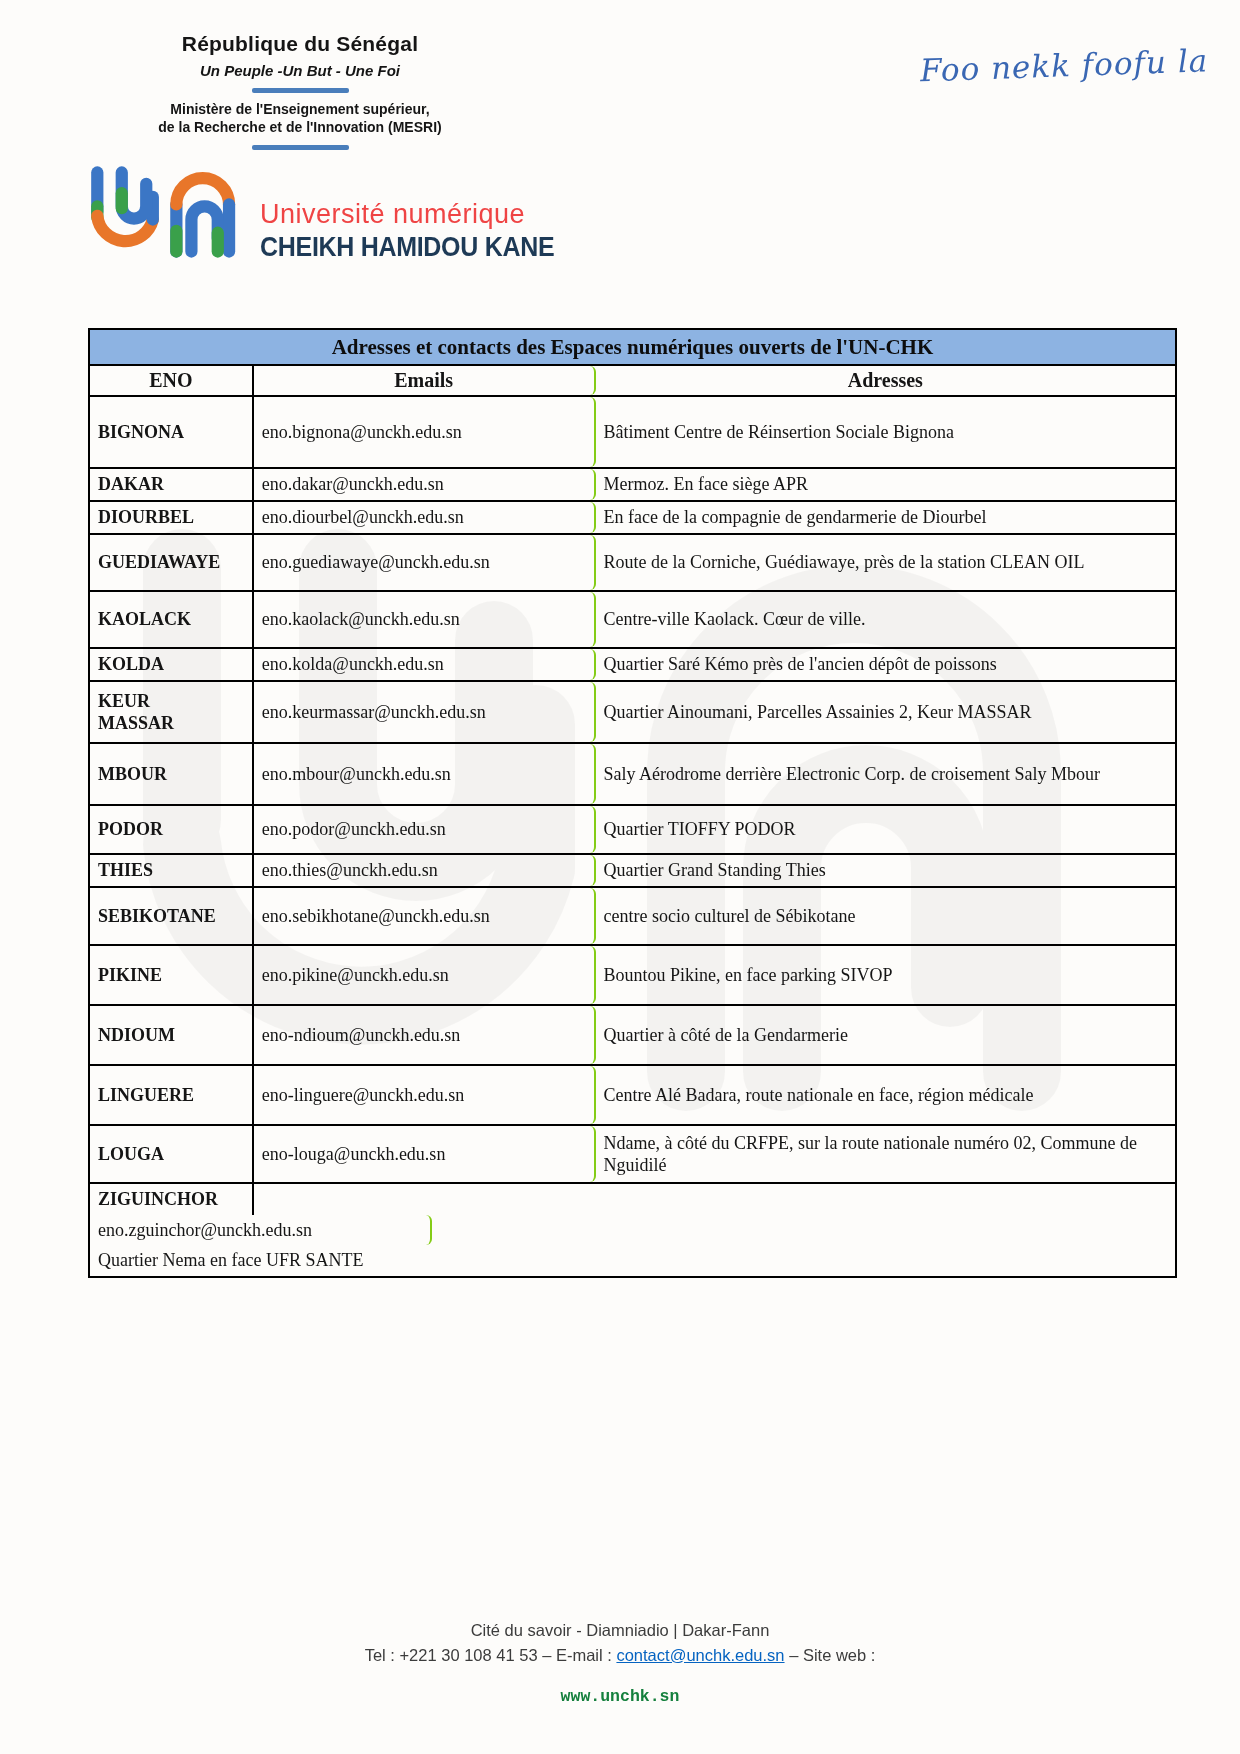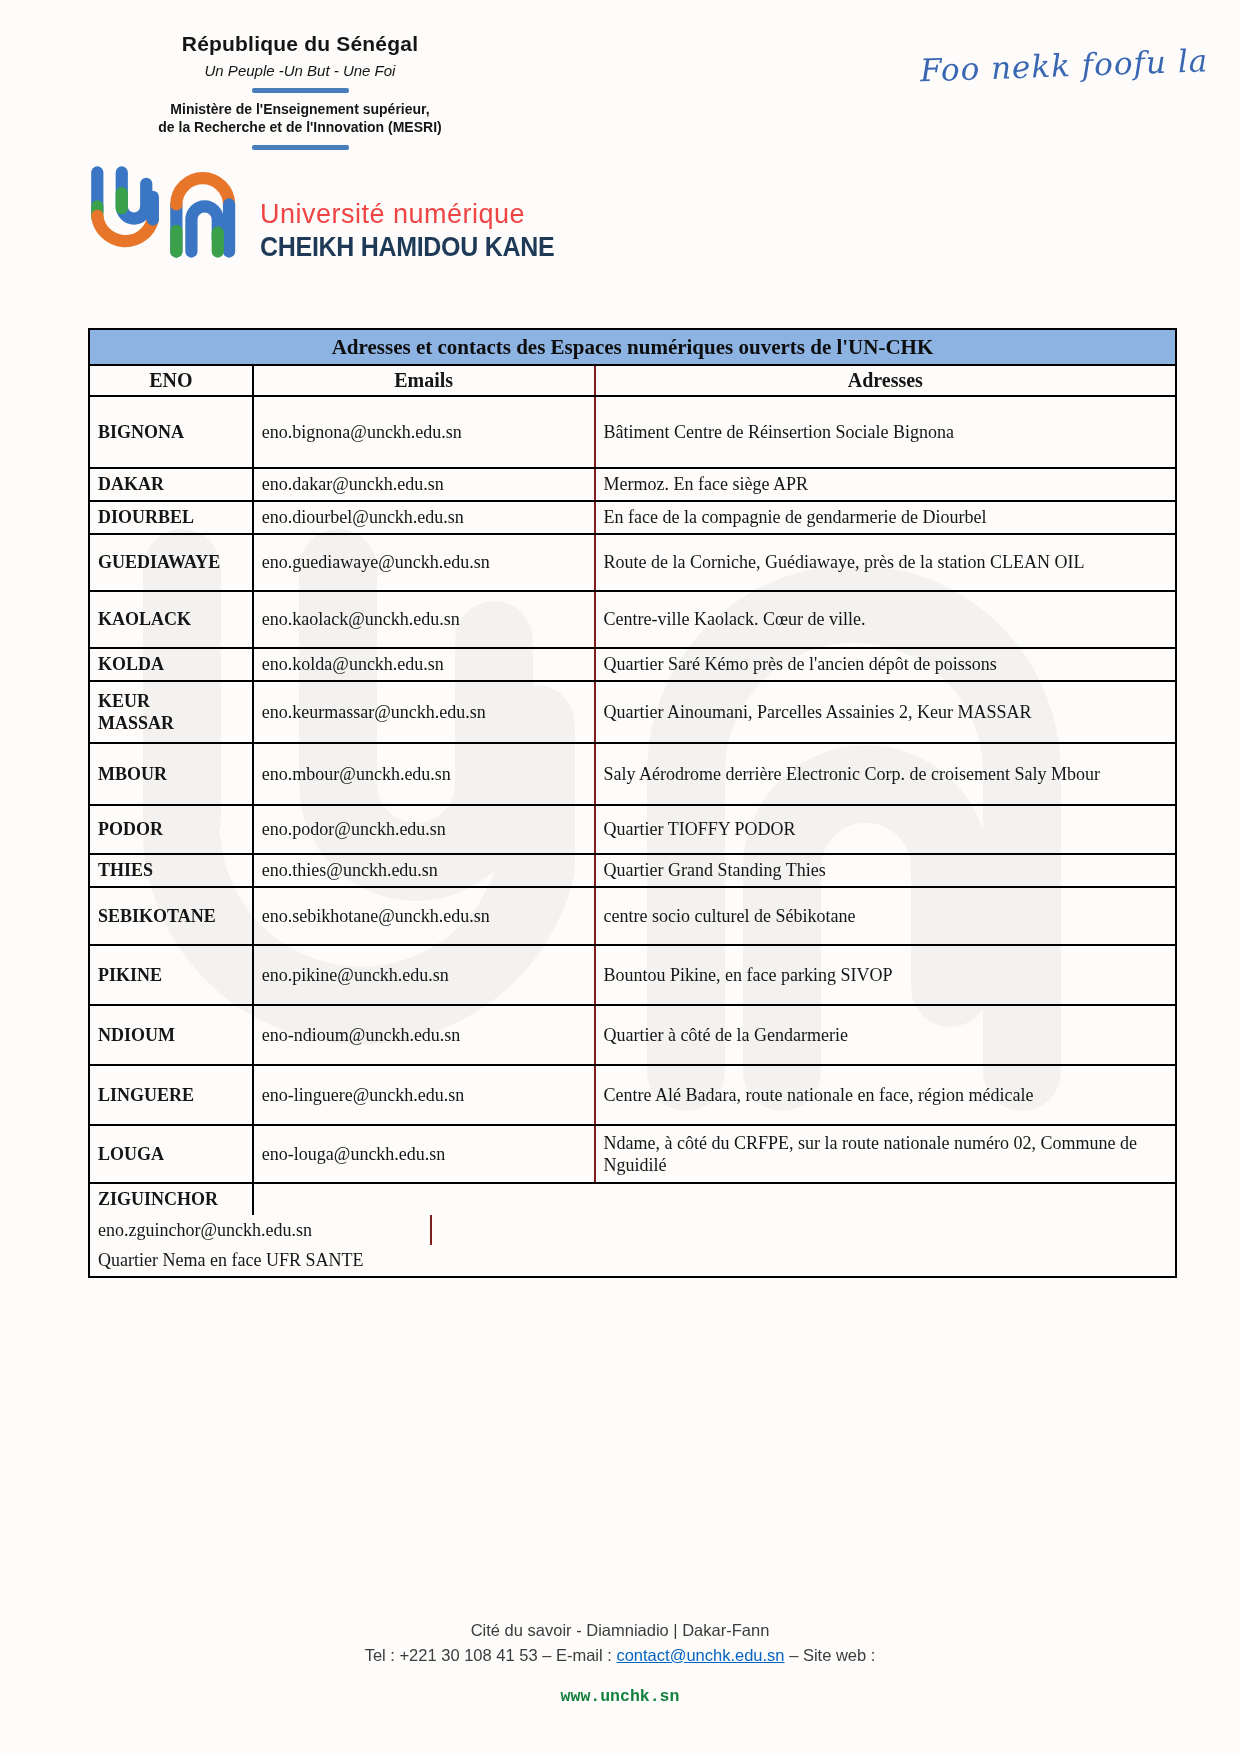--- a/index.html
+++ b/index.html
@@ -14,21 +14,21 @@
     color:#151515;
   }
 
   
   .gov-block{
     position:absolute;top:32px;left:40px;width:520px;
     text-align:center;
     font-family:"Liberation Sans", sans-serif;
   }
   .republic{font-size:21px;font-weight:bold;letter-spacing:.2px;}
-  .motto{font-size:15px;font-style:italic;font-weight:400;margin-top:6px;}
+  .motto{font-size:15px;font-style:italic;font-weight:700;margin-top:6px;}
   .blue-rule{width:97px;height:5px;background:#4a7ebb;border-radius:2px;margin:9px auto 8px auto;}
   .ministry{font-size:14px;font-weight:bold;line-height:1.25;}
 
   
   .slogan{
     position:absolute;top:48px;left:920px;width:250px;
     font-family:"DejaVu Serif", serif;
     font-style:italic;
     font-size:31px;
     color:#3a67b3;
@@ -77,21 +77,21 @@
   .col-head{display:flex;border-bottom:2px solid #000;}
   .col-head .hcell{
     font-size:20px;font-weight:bold;text-align:center;
     padding:3px 0 3px 0;
     box-sizing:border-box;
   }
   .c1{width:15.1%;}
   .c2{width:31.5%;}
   .c3{width:53.4%;}
   .hcell.c1,.tcell.c1{border-right:2px solid #000;}
-  .hcell.c2,.tcell.c2{border-right:2px solid #7f1d1d;}
+  .hcell.c2,.tcell.c2{border-right:2px solid #84cc16;border-radius:6px;}
   .trow{display:flex;border-bottom:2px solid #000;}
   .trow:last-child{border-bottom:none;}
   .tcell{
     box-sizing:border-box;
     display:flex;align-items:center;
     font-size:18px;line-height:1.25;
     padding:4px 22px 4px 8px;
   }
   .tcell.c1{font-weight:bold;font-size:18px;}
   
@@ -102,21 +102,21 @@
   .tbody .trow:nth-child(5){min-height:55px;}
   .tbody .trow:nth-child(6){min-height:31px;}
   .tbody .trow:nth-child(7){min-height:60px;}
   .tbody .trow:nth-child(8){min-height:60px;}
   .tbody .trow:nth-child(9){min-height:47px;}
   .tbody .trow:nth-child(10){min-height:31px;}
   .tbody .trow:nth-child(11){min-height:56px;}
   .tbody .trow:nth-child(12){min-height:58px;text-align:right;}
   .tbody .trow:nth-child(13){min-height:58px;}
   .tbody .trow:nth-child(14){min-height:58px;}
-  .tbody .trow:nth-child(15){min-height:56px;}
+  .tbody .trow:nth-child(15){min-height:56px;justify-content:center;}
   .tbody .trow:nth-child(16){min-height:54px;flex-direction:column;}
 
   
   .footer{
     position:absolute;left:0;right:0;top:1618px;
     text-align:center;
     font-family:"Liberation Sans", sans-serif;
     font-size:16.5px;color:#3c3c3c;line-height:1.5;
   }
   .email-link{color:#0563c1;text-decoration:underline;cursor:pointer;}

